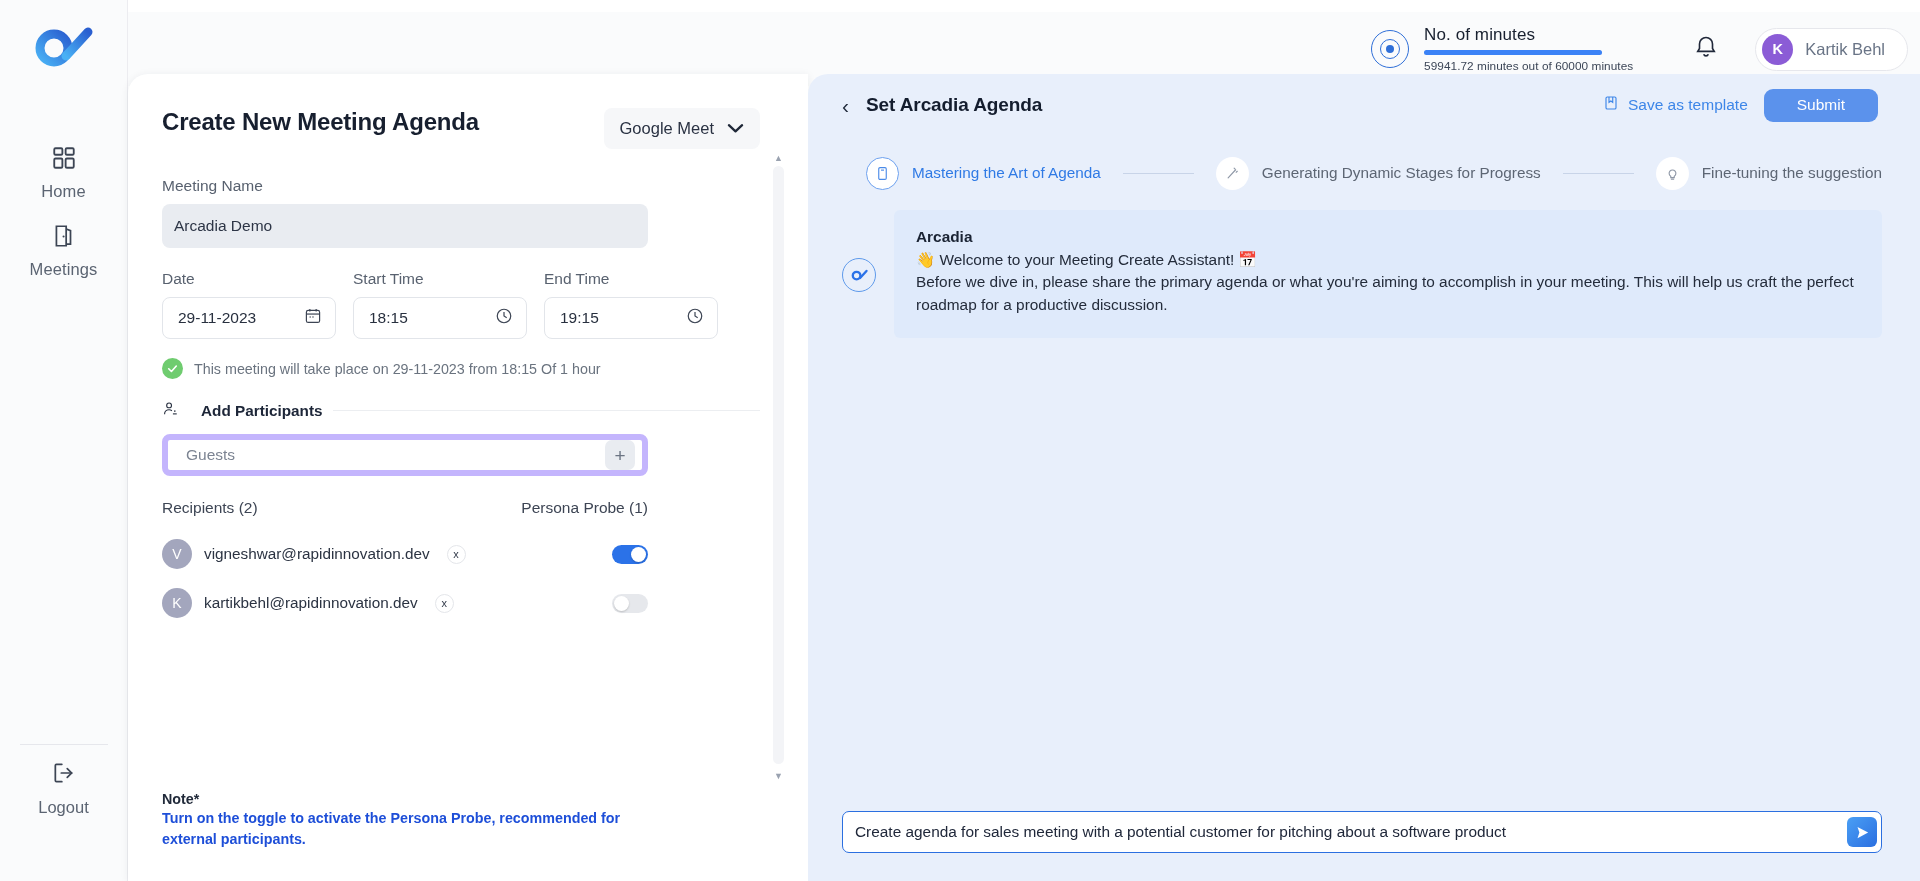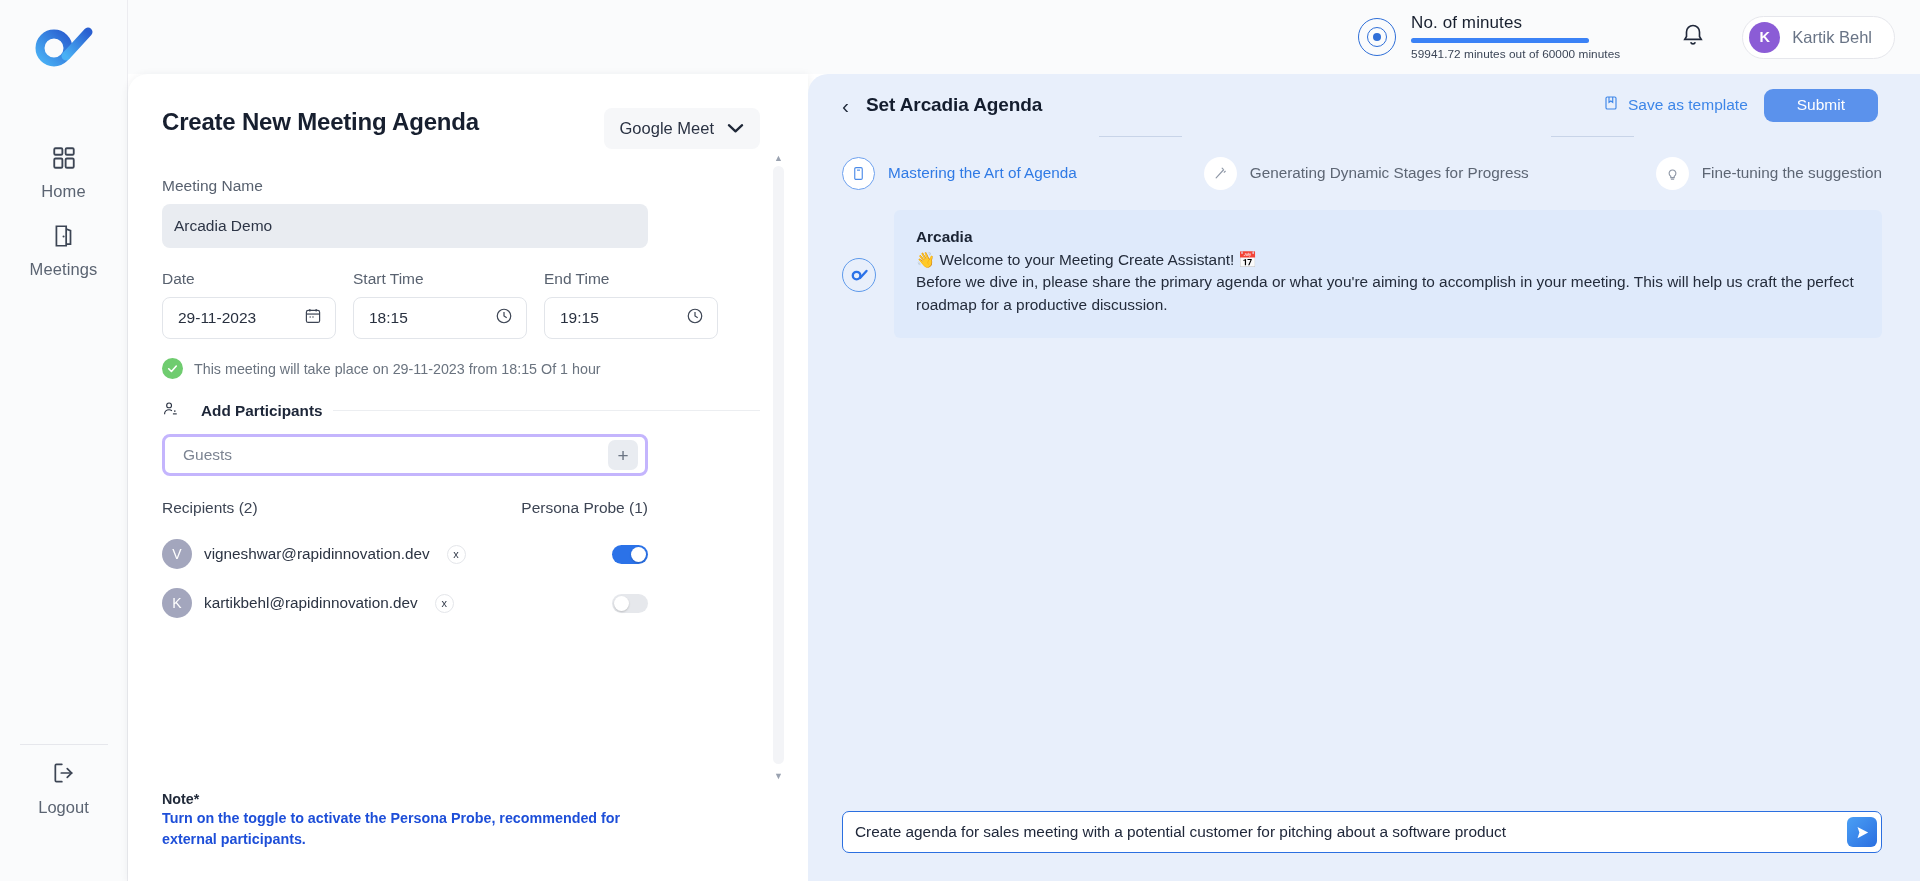--- a/index.html
+++ b/index.html
@@ -33,24 +33,24 @@
     display: flex; flex-direction: column; align-items: center; justify-content: center;
     gap: 8px; cursor: pointer; margin-bottom: 50px;
   }
   .logout-item .nav-label { font-size: 16.5px; color: #5b6472; }
 
   
   .content { flex: 1 1 auto; position: relative; height: 881px; }
 
   
   .topbar {
-    position: absolute; left: 0; top: 0; right: 0; height: 74px;
+    position: absolute; left: 0; top: 12px; right: 0; height: 74px;
     background: #fafbfc;
     display: flex; align-items: center; justify-content: flex-end;
-    padding-right: 25px; gap: 32px;
+    padding-right: 12px; gap: 32px;
   }
   .minutes-block { display: flex; align-items: center; gap: 15px; }
   .minutes-ring {
     width: 38px; height: 38px; border-radius: 50%;
     border: 1.7px solid #2f6fd8;
     display: flex; align-items: center; justify-content: center;
   }
   .minutes-ring .mid {
     width: 20px; height: 20px; border-radius: 50%;
     border: 1.7px solid #2f6fd8;
@@ -118,21 +118,21 @@
     display: flex; align-items: center; justify-content: center; flex: 0 0 21px;
   }
   .confirm-text { font-size: 14.3px; color: #6a737f; }
 
   .participants-head { display: flex; align-items: center; gap: 10px; margin-top: 21px; }
   .participants-title { font-size: 15.3px; font-weight: 700; color: #1d2638; white-space: nowrap; margin-left: 12px; }
   .hr-line { flex: 1 1 auto; height: 1px; background: #eceef1; }
 
   .guests-box {
     margin-top: 13px; width: 486px; height: 42px;
-    border: 3px solid #c4b5fd; border-radius: 8px;
+    border: 6px solid #c4b5fd; border-radius: 8px;
     display: flex; align-items: center; justify-content: space-between;
     padding: 0 7px 0 18px;
   }
   .guests-placeholder { font-size: 15.5px; color: #7c8492; }
   .plus-btn {
     width: 30px; height: 30px; border-radius: 7px; background: #e9ecf1;
     display: flex; align-items: center; justify-content: center;
     color: #6b7483; font-size: 19px; cursor: pointer; line-height: 1;
   }
 
@@ -195,21 +195,21 @@
   .agenda-head-right { display: flex; align-items: center; gap: 16px; }
   .save-template { display: flex; align-items: center; gap: 9px; cursor: pointer; }
   .save-template-label { font-size: 15.5px; color: #3d86e8; }
   .submit-btn {
     background: #5b92ec; color: #fff; border: none; border-radius: 9px;
     padding: 0 33px; height: 33px; font-size: 15.5px; cursor: pointer;
     font-family: "Liberation Sans", sans-serif;
   }
 
   .stepper {
-    display: flex; padding: 0 38px 0 34px; height: 74px;
+    display: flex; align-items: center; padding: 0 38px 0 34px; height: 74px; margin-left: 24px;
   }
   .step { display: flex; align-items: center; gap: 13px; }
   .step-icon {
     width: 33px; height: 33px; border-radius: 50%; background: #ffffff;
     display: flex; align-items: center; justify-content: center; flex: 0 0 33px;
   }
   .step-icon.active { border: 1.6px solid #6da1ef; }
   .step-label { font-size: 15.3px; color: #5d6674; white-space: nowrap; }
   .step-label.active { color: #2f7ae5; }
   .step-line { flex: 1 1 auto; height: 1px; background: #c8d4e8; margin: 0 22px; min-width: 60px; }

